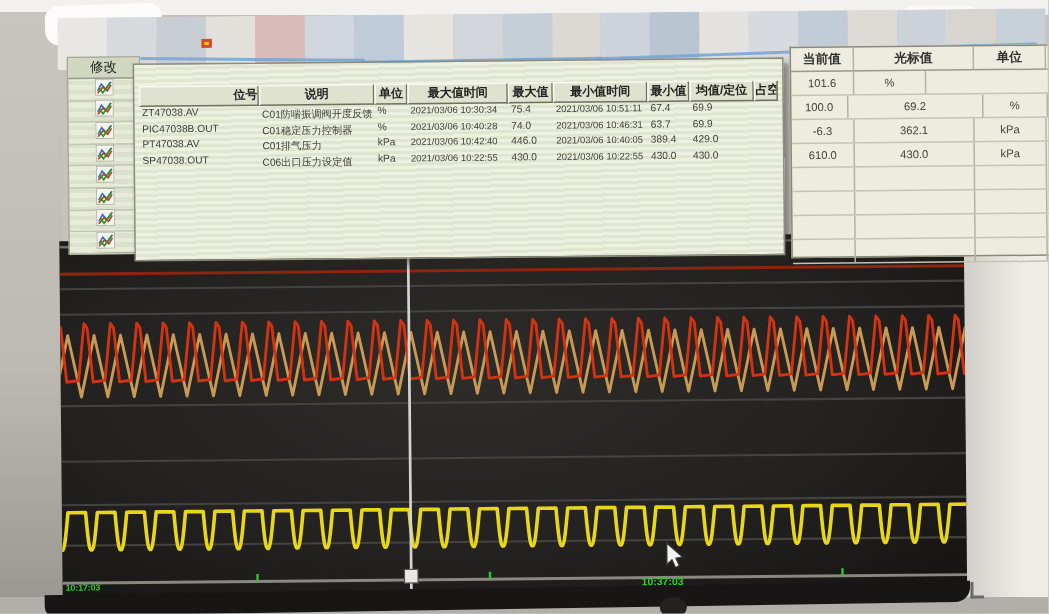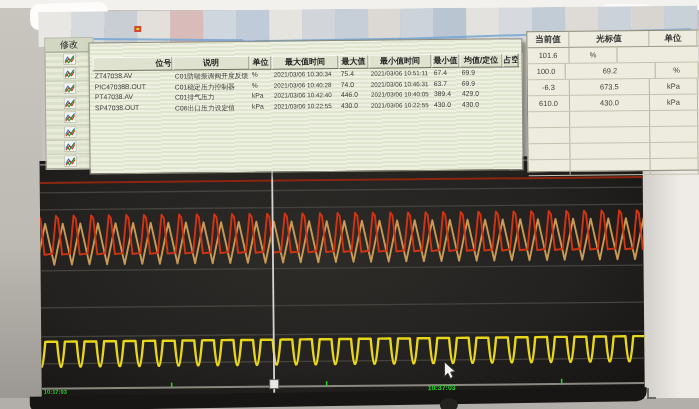--- a/index.html
+++ b/index.html
@@ -278,21 +278,21 @@
           <div class="rp-cell" style="width: 42px;">101.6</div>
           <div class="rp-cell" style="width: 48px;">%</div>
         </div>
         <div class="rp-row">
           <div class="rp-cell" style="width: 42px;">100.0</div>
           <div class="rp-cell" style="width: 100px;">69.2</div>
           <div class="rp-cell" style="width: 48px;">%</div>
         </div>
         <div class="rp-row">
           <div class="rp-cell" style="width: 42px;">-6.3</div>
-          <div class="rp-cell" style="width: 80px;">673.5</div>
+          <div class="rp-cell" style="width: 80px;">362.1</div>
           <div class="rp-cell" style="width: 48px;">kPa</div>
         </div>
         <div class="rp-row">
           <div class="rp-cell" style="width: 42px;">610.0</div>
           <div class="rp-cell" style="width: 80px;">430.0</div>
           <div class="rp-cell" style="width: 48px;">kPa</div>
         </div>
         <div class="rp-row">
           <div class="rp-cell" style="width: 42px;"></div>
           <div class="rp-cell" style="width: 80px;"></div>

